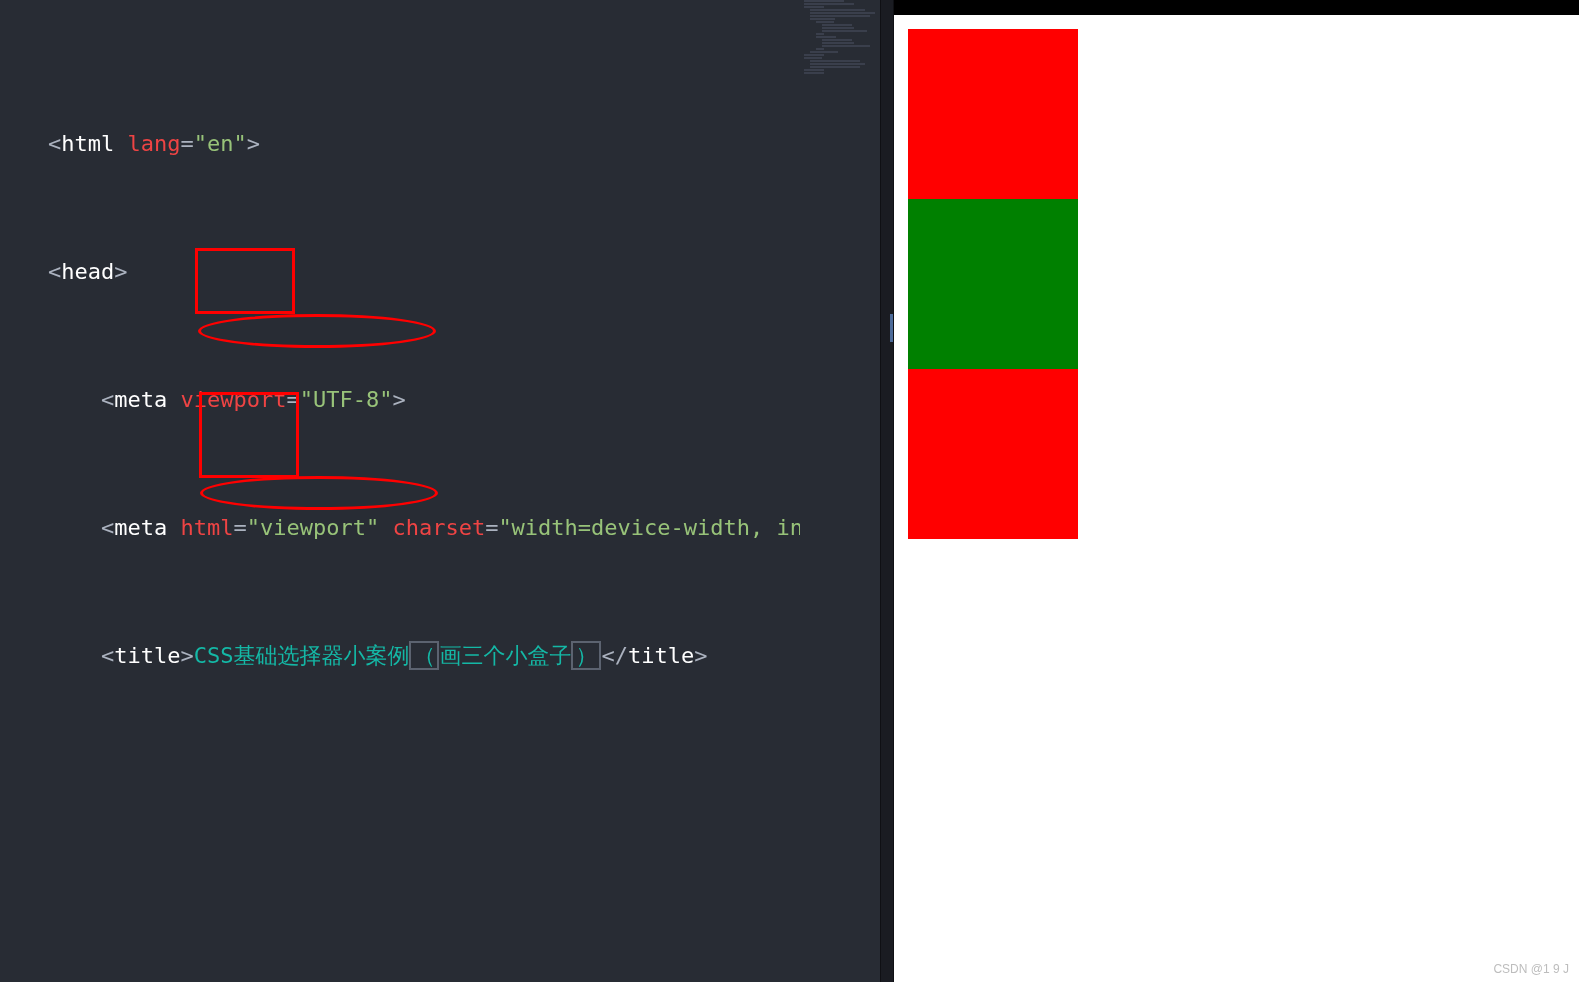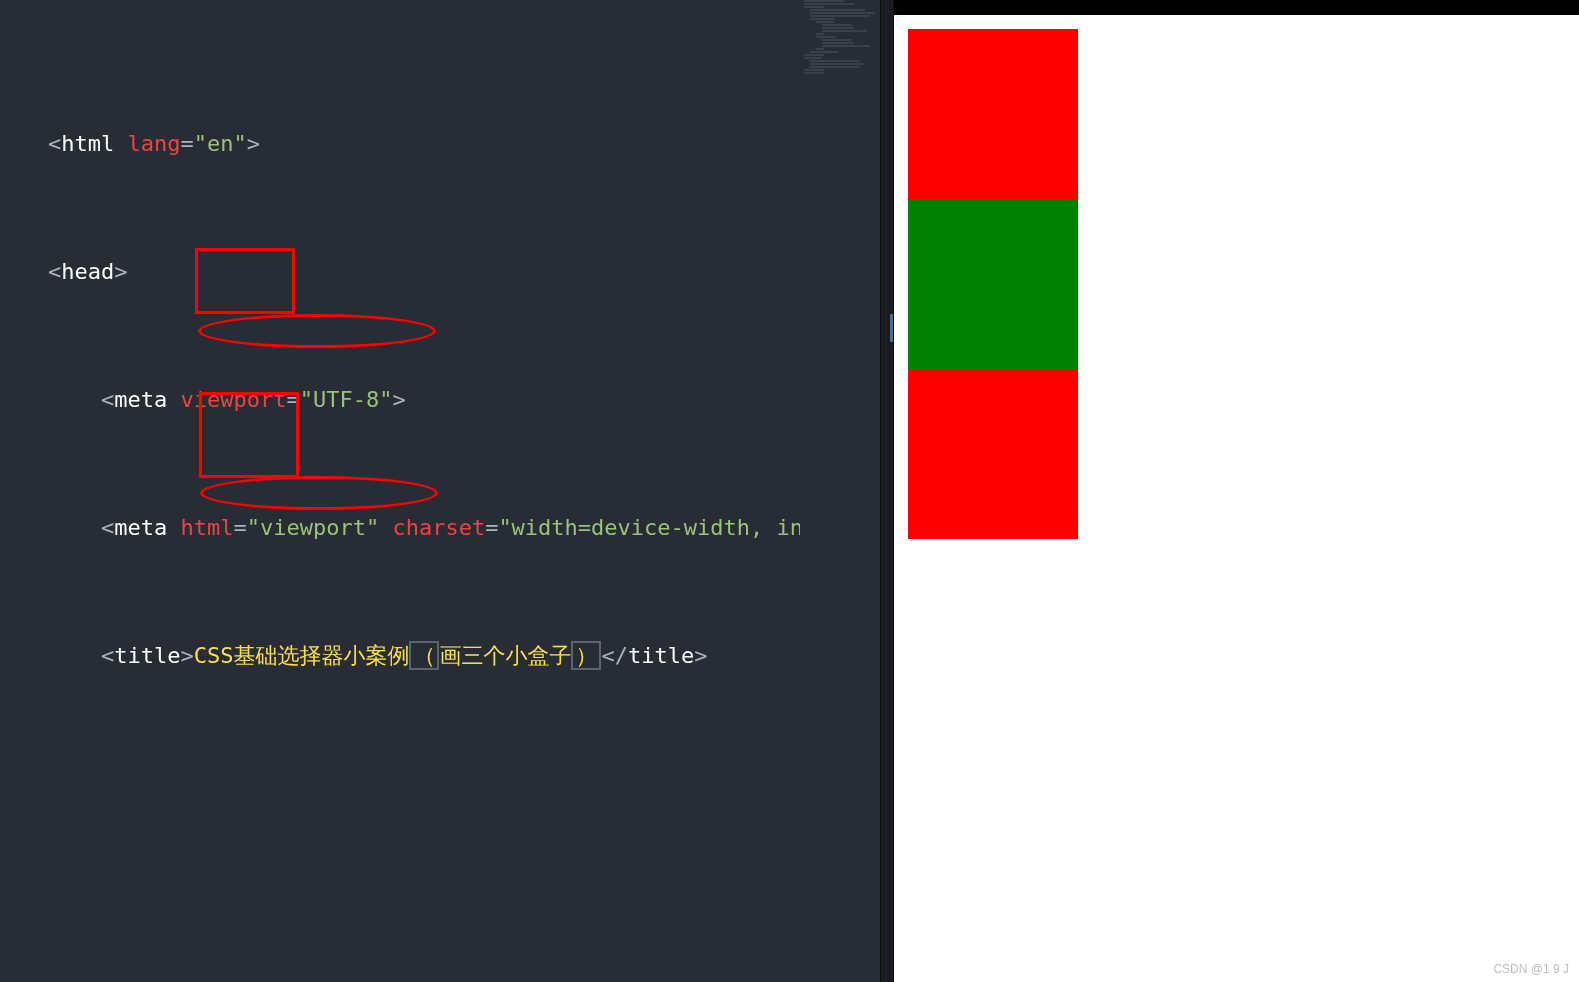--- a/index.html
+++ b/index.html
@@ -33,21 +33,21 @@
       line-height: 32px;
       white-space: pre;
       position: relative;
     }
     .line { height: 32px; position: relative; }
     .tok-doctype { color: #d19a66; }
     .tok-punc { color: #abb2bf; }
     .tok-tag { color: #ffffff; }
     .tok-attr { color: #ef4444; }
     .tok-string { color: #98c379; }
-    .tok-text { color: #fde047; }
+    .tok-text { color: #14b8a6; }
     .char-box {
       border: 2px solid #5c6370;
       padding: 0 2px;
     }
     .annot {
       position: absolute;
       border: 3px solid #ff0000;
       pointer-events: none;
       z-index: 5;
     }

